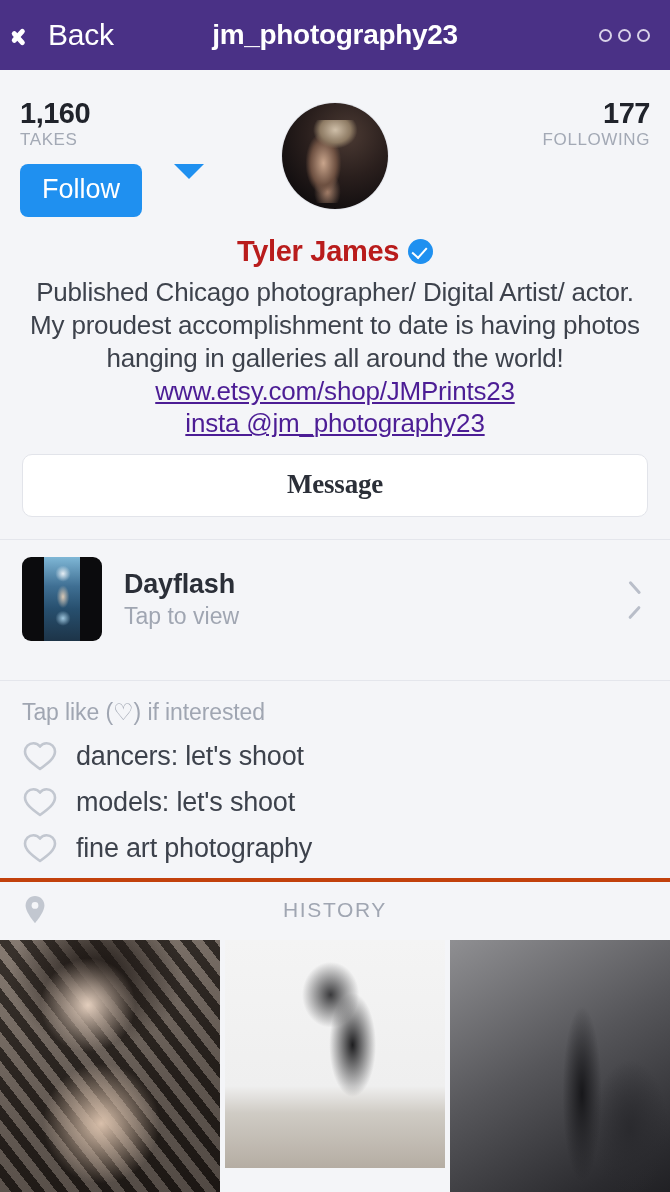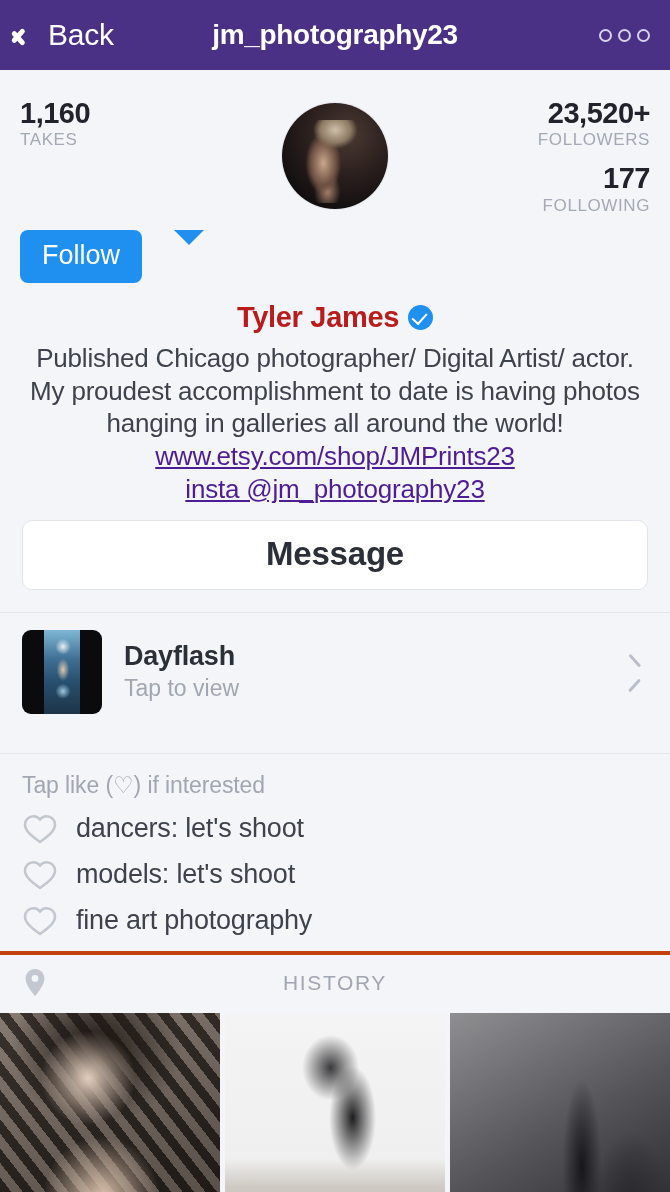--- a/index.html
+++ b/index.html
@@ -91,22 +91,22 @@
   .bio {
     text-align: center; font-size: 26px; line-height: 1.26; color: #3d424c;
     padding: 8px 26px 0; letter-spacing: -0.2px;
   }
   .bio-link { color: #4c1d95; display: block; }
 
   
   .message-wrap { padding: 14px 22px 0; }
   .message-btn {
     width: 100%; background: #fff; border: 1px solid #e2e4ea; border-radius: 10px;
-    padding: 14px 0 16px; font-size: 33px; font-weight: bold; color: #2b2f38;
-    font-family: Liberation Sans, sans-serif; cursor: pointer; letter-spacing: -0.2px;
+    padding: 14px 0 16px; font-size: 27px; font-weight: bold; color: #2b2f38;
+    font-family: Liberation Serif, serif; cursor: pointer; letter-spacing: -0.2px;
   }
   .divider { height: 1px; background: #e4e6ec; margin-top: 22px; }
 
   
   .story-row { display: flex; align-items: center; padding: 17px 22px; gap: 22px; cursor: pointer; }
   .story-thumb {
     width: 80px; height: 84px; border-radius: 9px; flex: 0 0 auto; overflow: hidden;
     background: #0b0b0d; position: relative;
   }
   .story-thumb::before {
@@ -195,24 +195,20 @@
   </div>
 
   <div class="top-section">
     <div class="stats-row">
       <div class="stat-left">
         <div class="stat-num">1,160</div>
         <div class="stat-label">TAKES</div>
       </div>
       <div class="stat-right">
         <div class="stat-block">
-          <div class="stat-num">23,520+</div>
-          <div class="stat-label">FOLLOWERS</div>
-        </div>
-        <div class="stat-block">
           <div class="stat-num">177</div>
           <div class="stat-label">FOLLOWING</div>
         </div>
       </div>
     </div>
 
     <div class="avatar">
       <div class="face"></div>
     </div>
 

